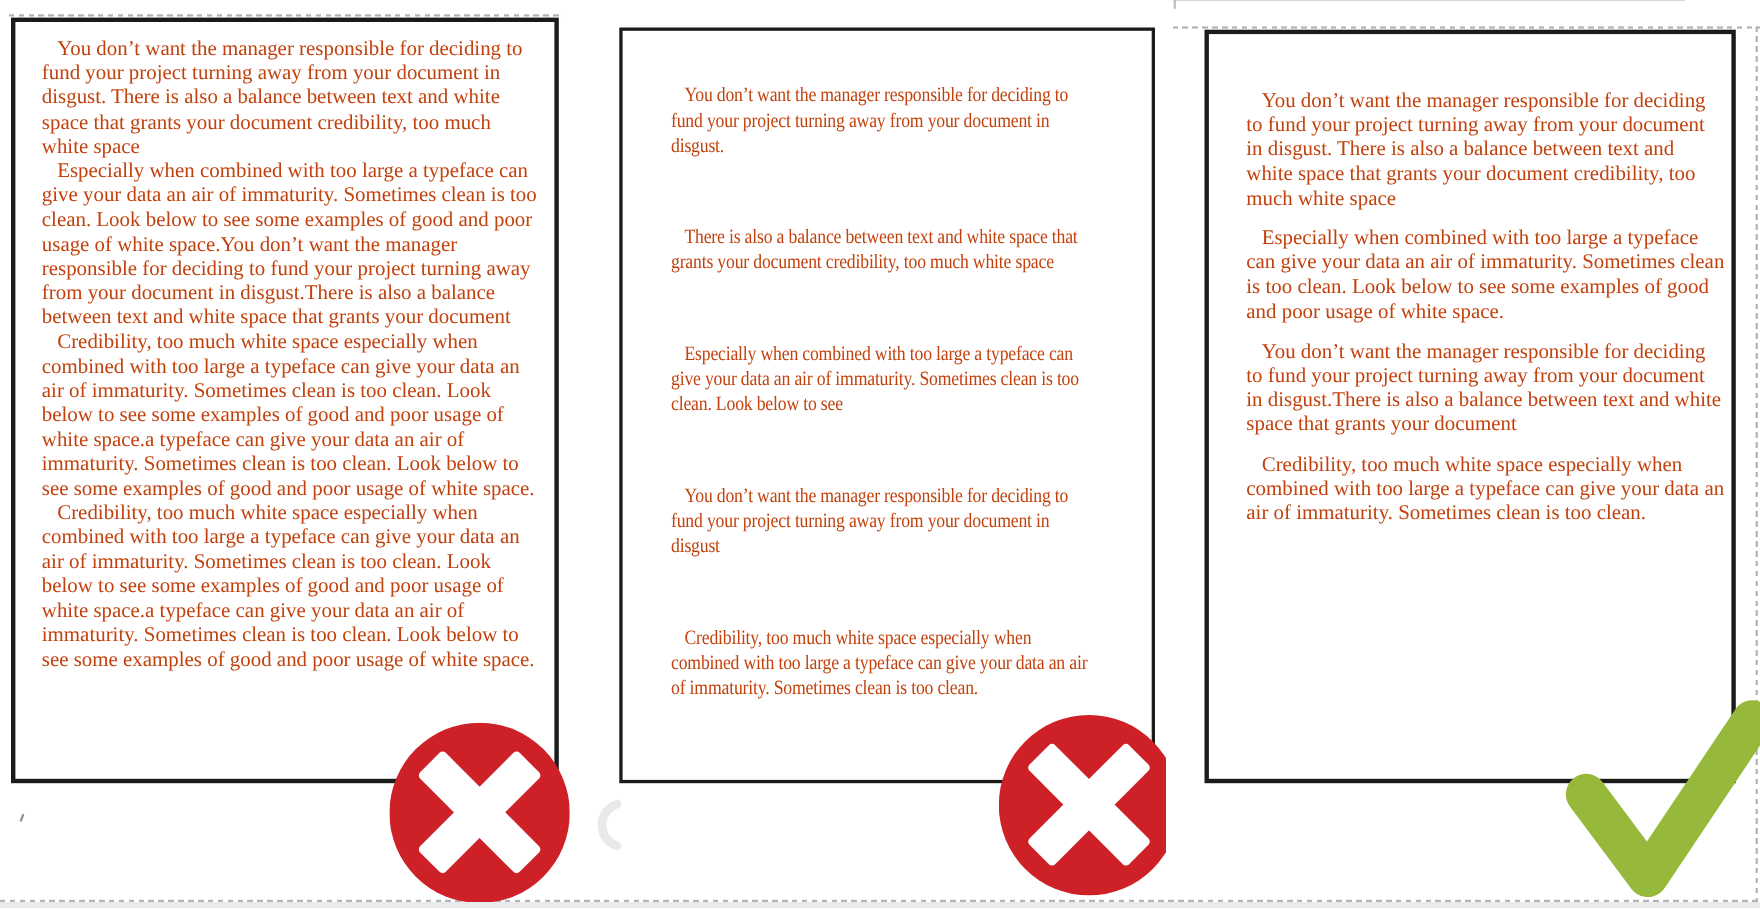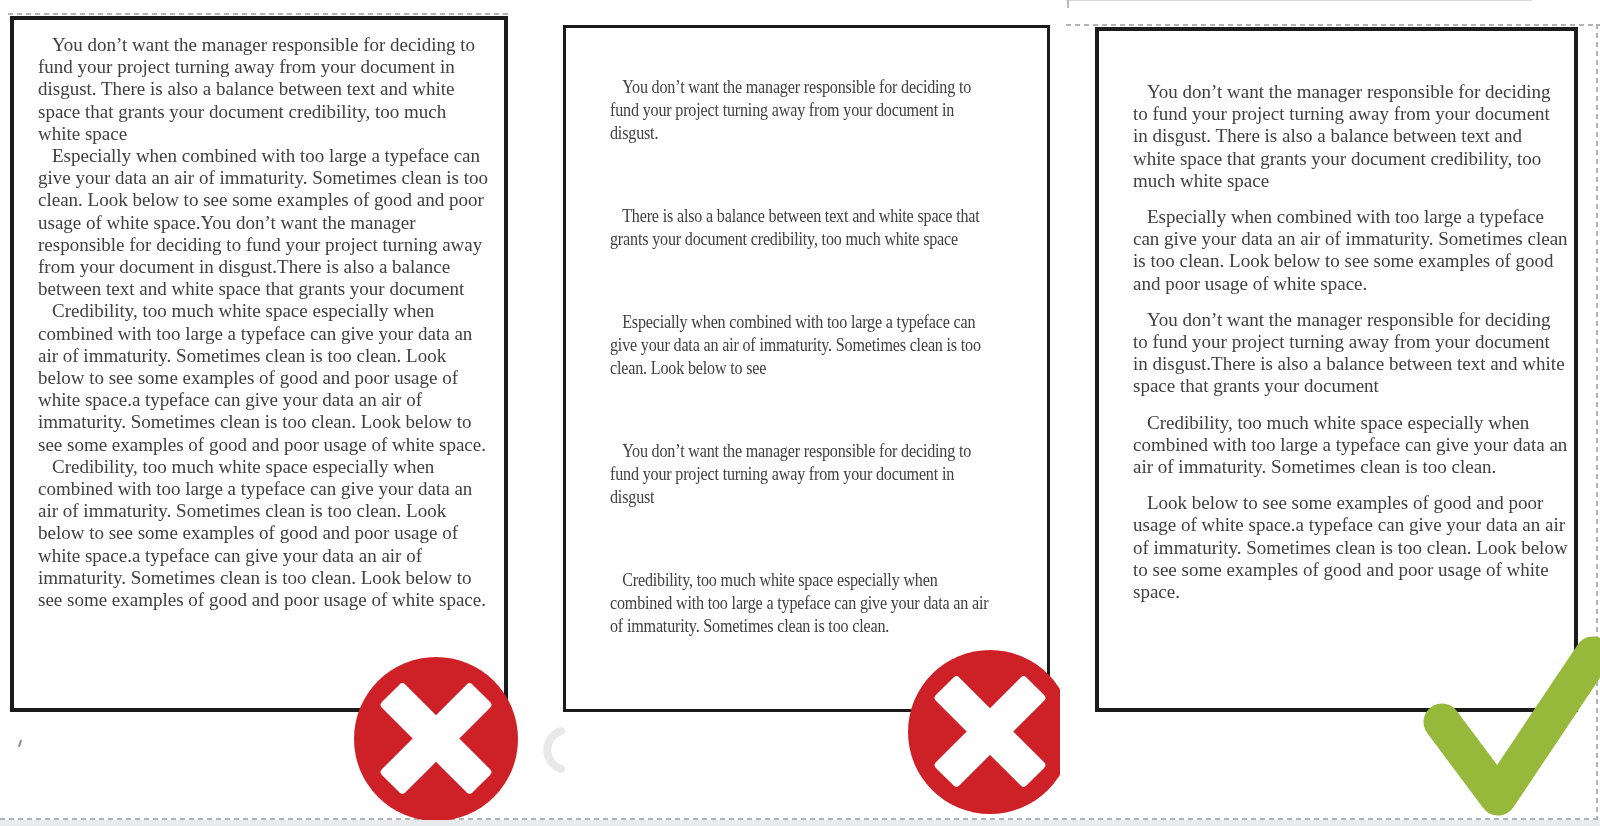--- a/index.html
+++ b/index.html
@@ -2,21 +2,21 @@
 <html><head>
 <meta charset="utf-8">
 <style>
   html,body{margin:0;padding:0;background:#ffffff;}
   .canvas{
     position:relative;
     width:1600px;height:826px;
     background:#ffffff;
     overflow:hidden;
     font-family:"Liberation Serif", serif;
-    color:#404040;
+    color:#c2410c;
   }
   
   .page{
     position:absolute;
     background:#ffffff;
     border:4px solid #1b1b1b;
     box-sizing:border-box;
   }
   .page-1{left:10px; top:16px; width:498px; height:696px; padding:14px 12px 0 24px;}
   .page-2{left:563px; top:25px; width:487px; height:687px; border-width:3px; padding:48px 0 0 44px;}
@@ -131,21 +131,20 @@
       <p>Credibility, too much white space especially when combined with too large a typeface can give your data an air of immaturity. Sometimes clean is too clean.</p>
     </div>
   </div>
 
   <div class="page page-3">
     <div class="txt">
       <p>You don’t want the manager responsible for deciding to fund your project turning away from your document in disgust. There is also a balance between text and white space that grants your document credibility, too much white space</p>
       <p>Especially when combined with too large a typeface can give your data an air of immaturity. Sometimes clean is too clean. Look below to see some examples of good and poor usage of white space.</p>
       <p>You don’t want the manager responsible for deciding to fund your project turning away from your document in disgust.There is also a balance between text and white space that grants your document</p>
       <p>Credibility, too much white space especially when combined with too large a typeface can give your data an air of immaturity. Sometimes clean is too clean.</p>
-      <p>Look below to see some examples of good and poor usage of white space.a typeface can give your data an air of immaturity. Sometimes clean is too clean. Look below to see some examples of good and poor usage of white space.</p>
     </div>
   </div>
 
   <div class="xicon-clip" style="left:354px;top:657px;width:164px;height:164px;">
     <div class="xicon">
       <div class="bar a"></div>
       <div class="bar b"></div>
     </div>
   </div>
 

